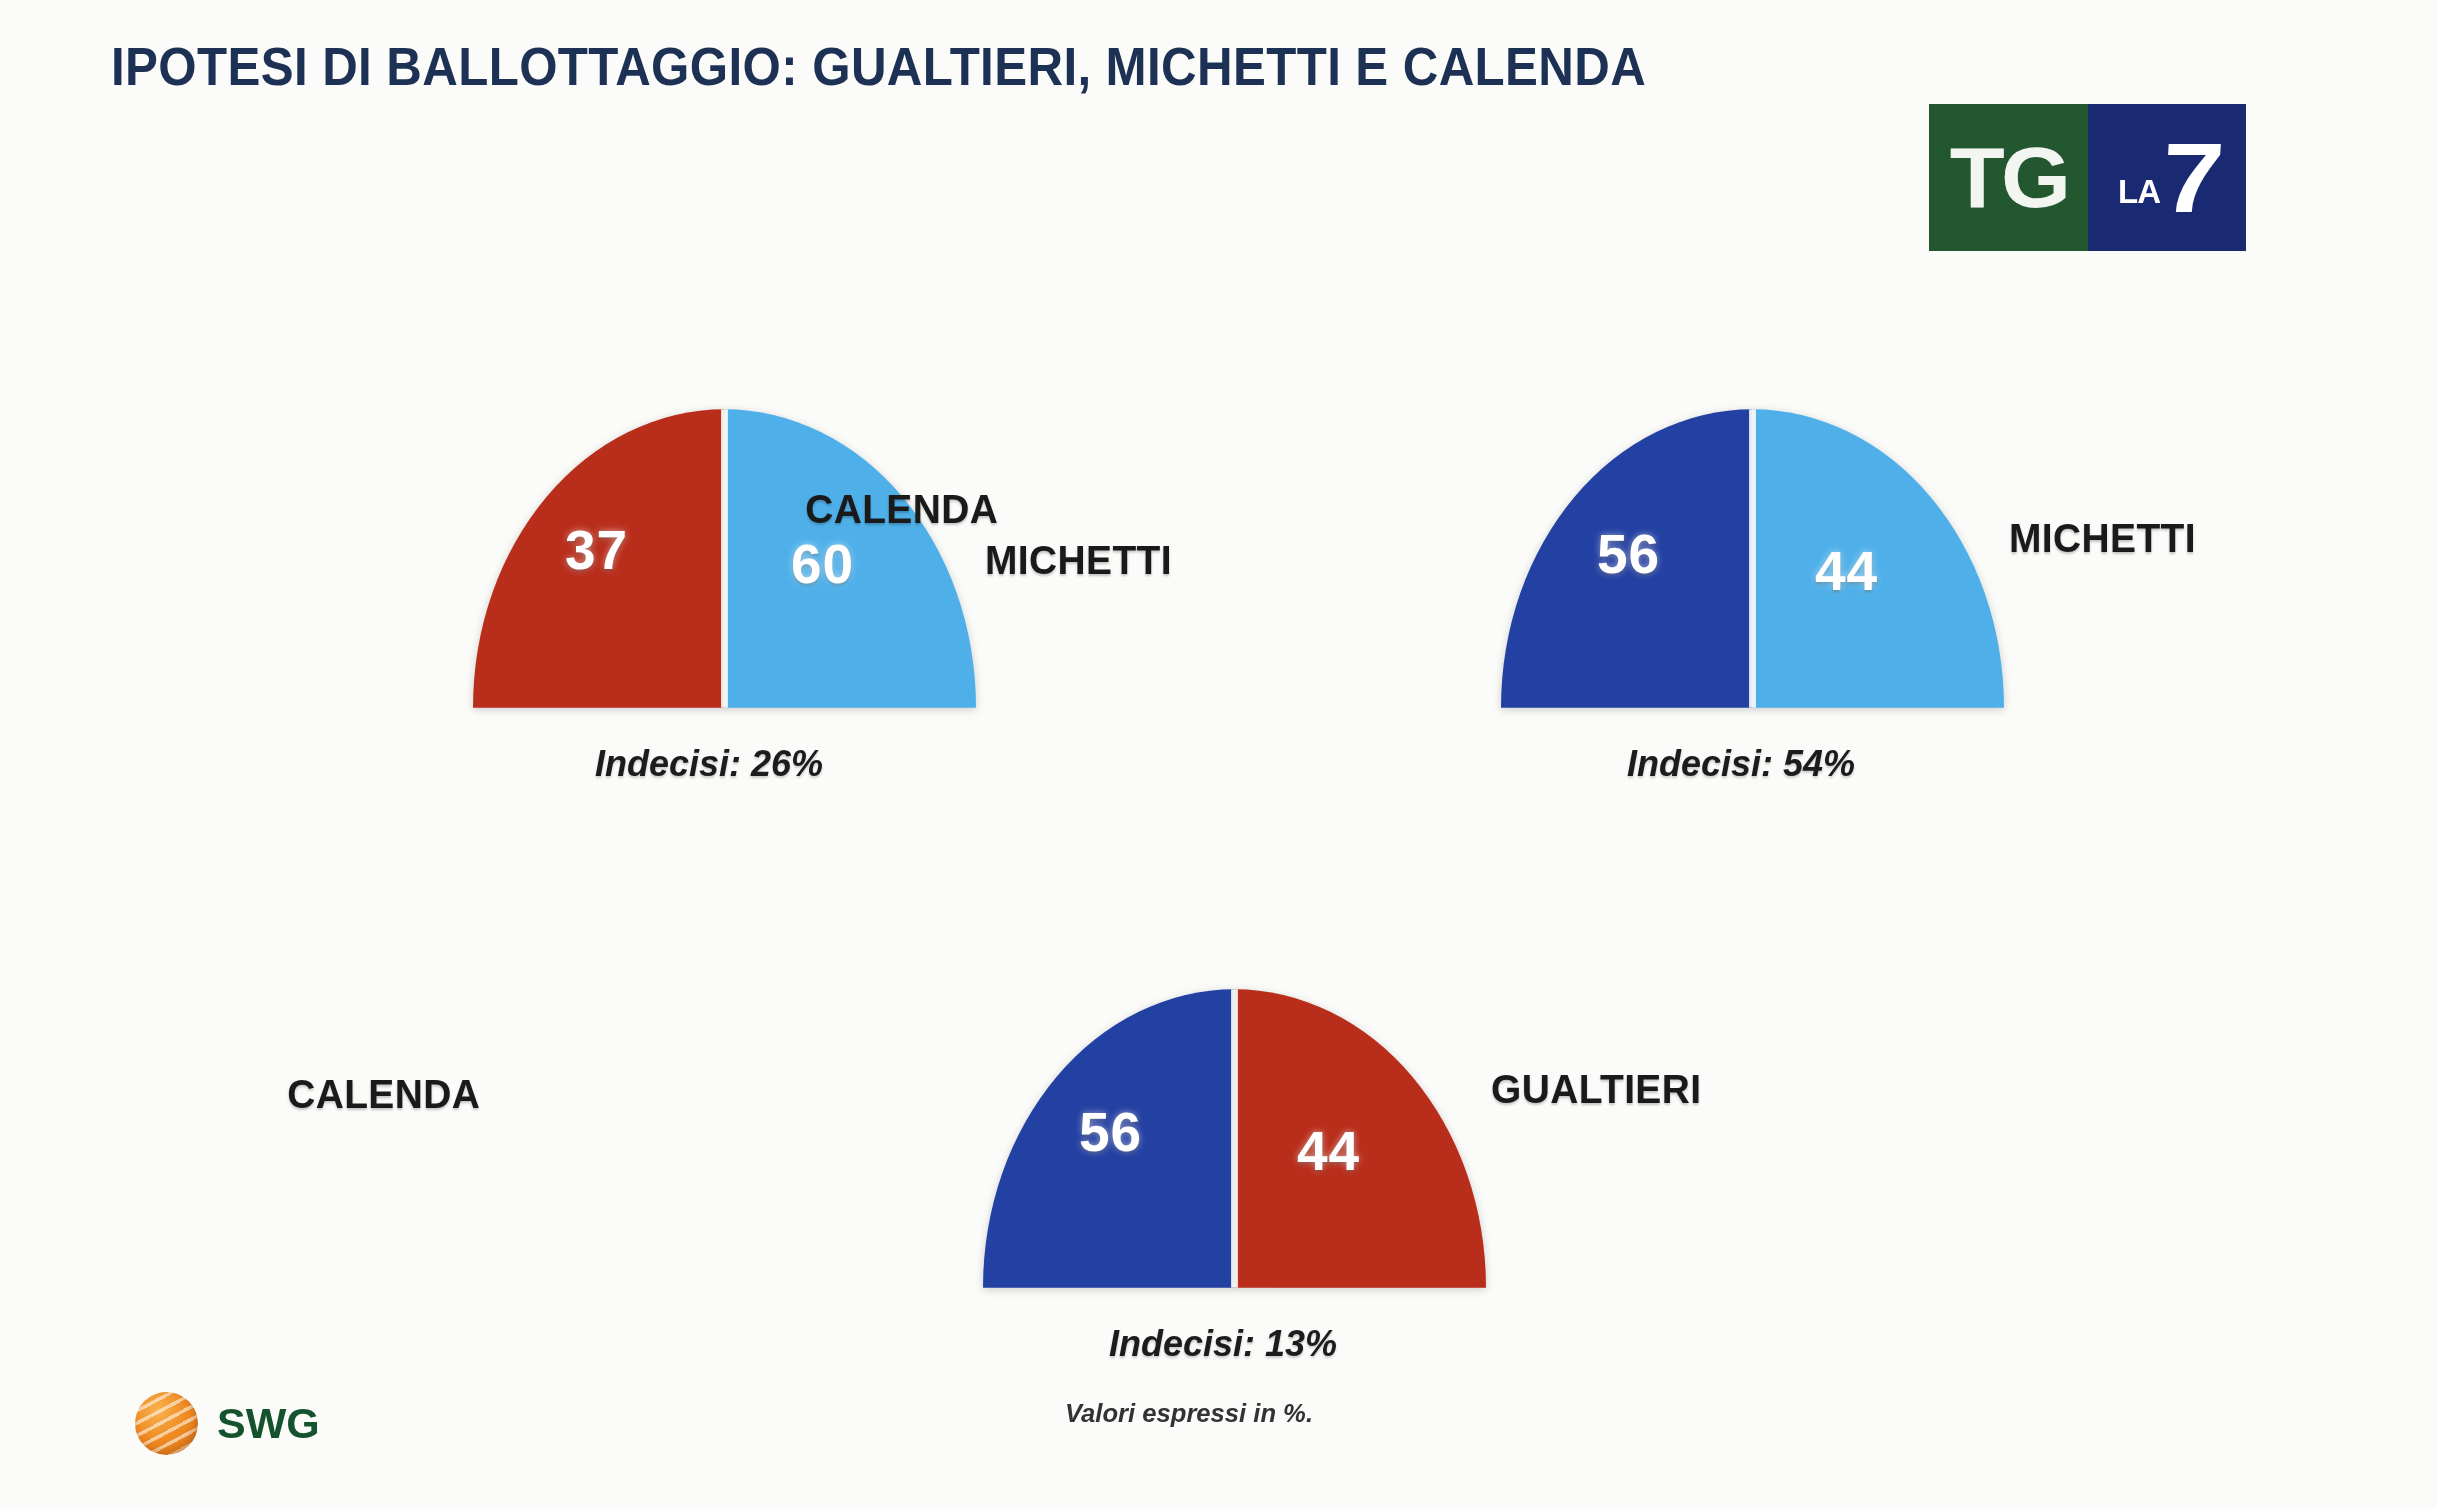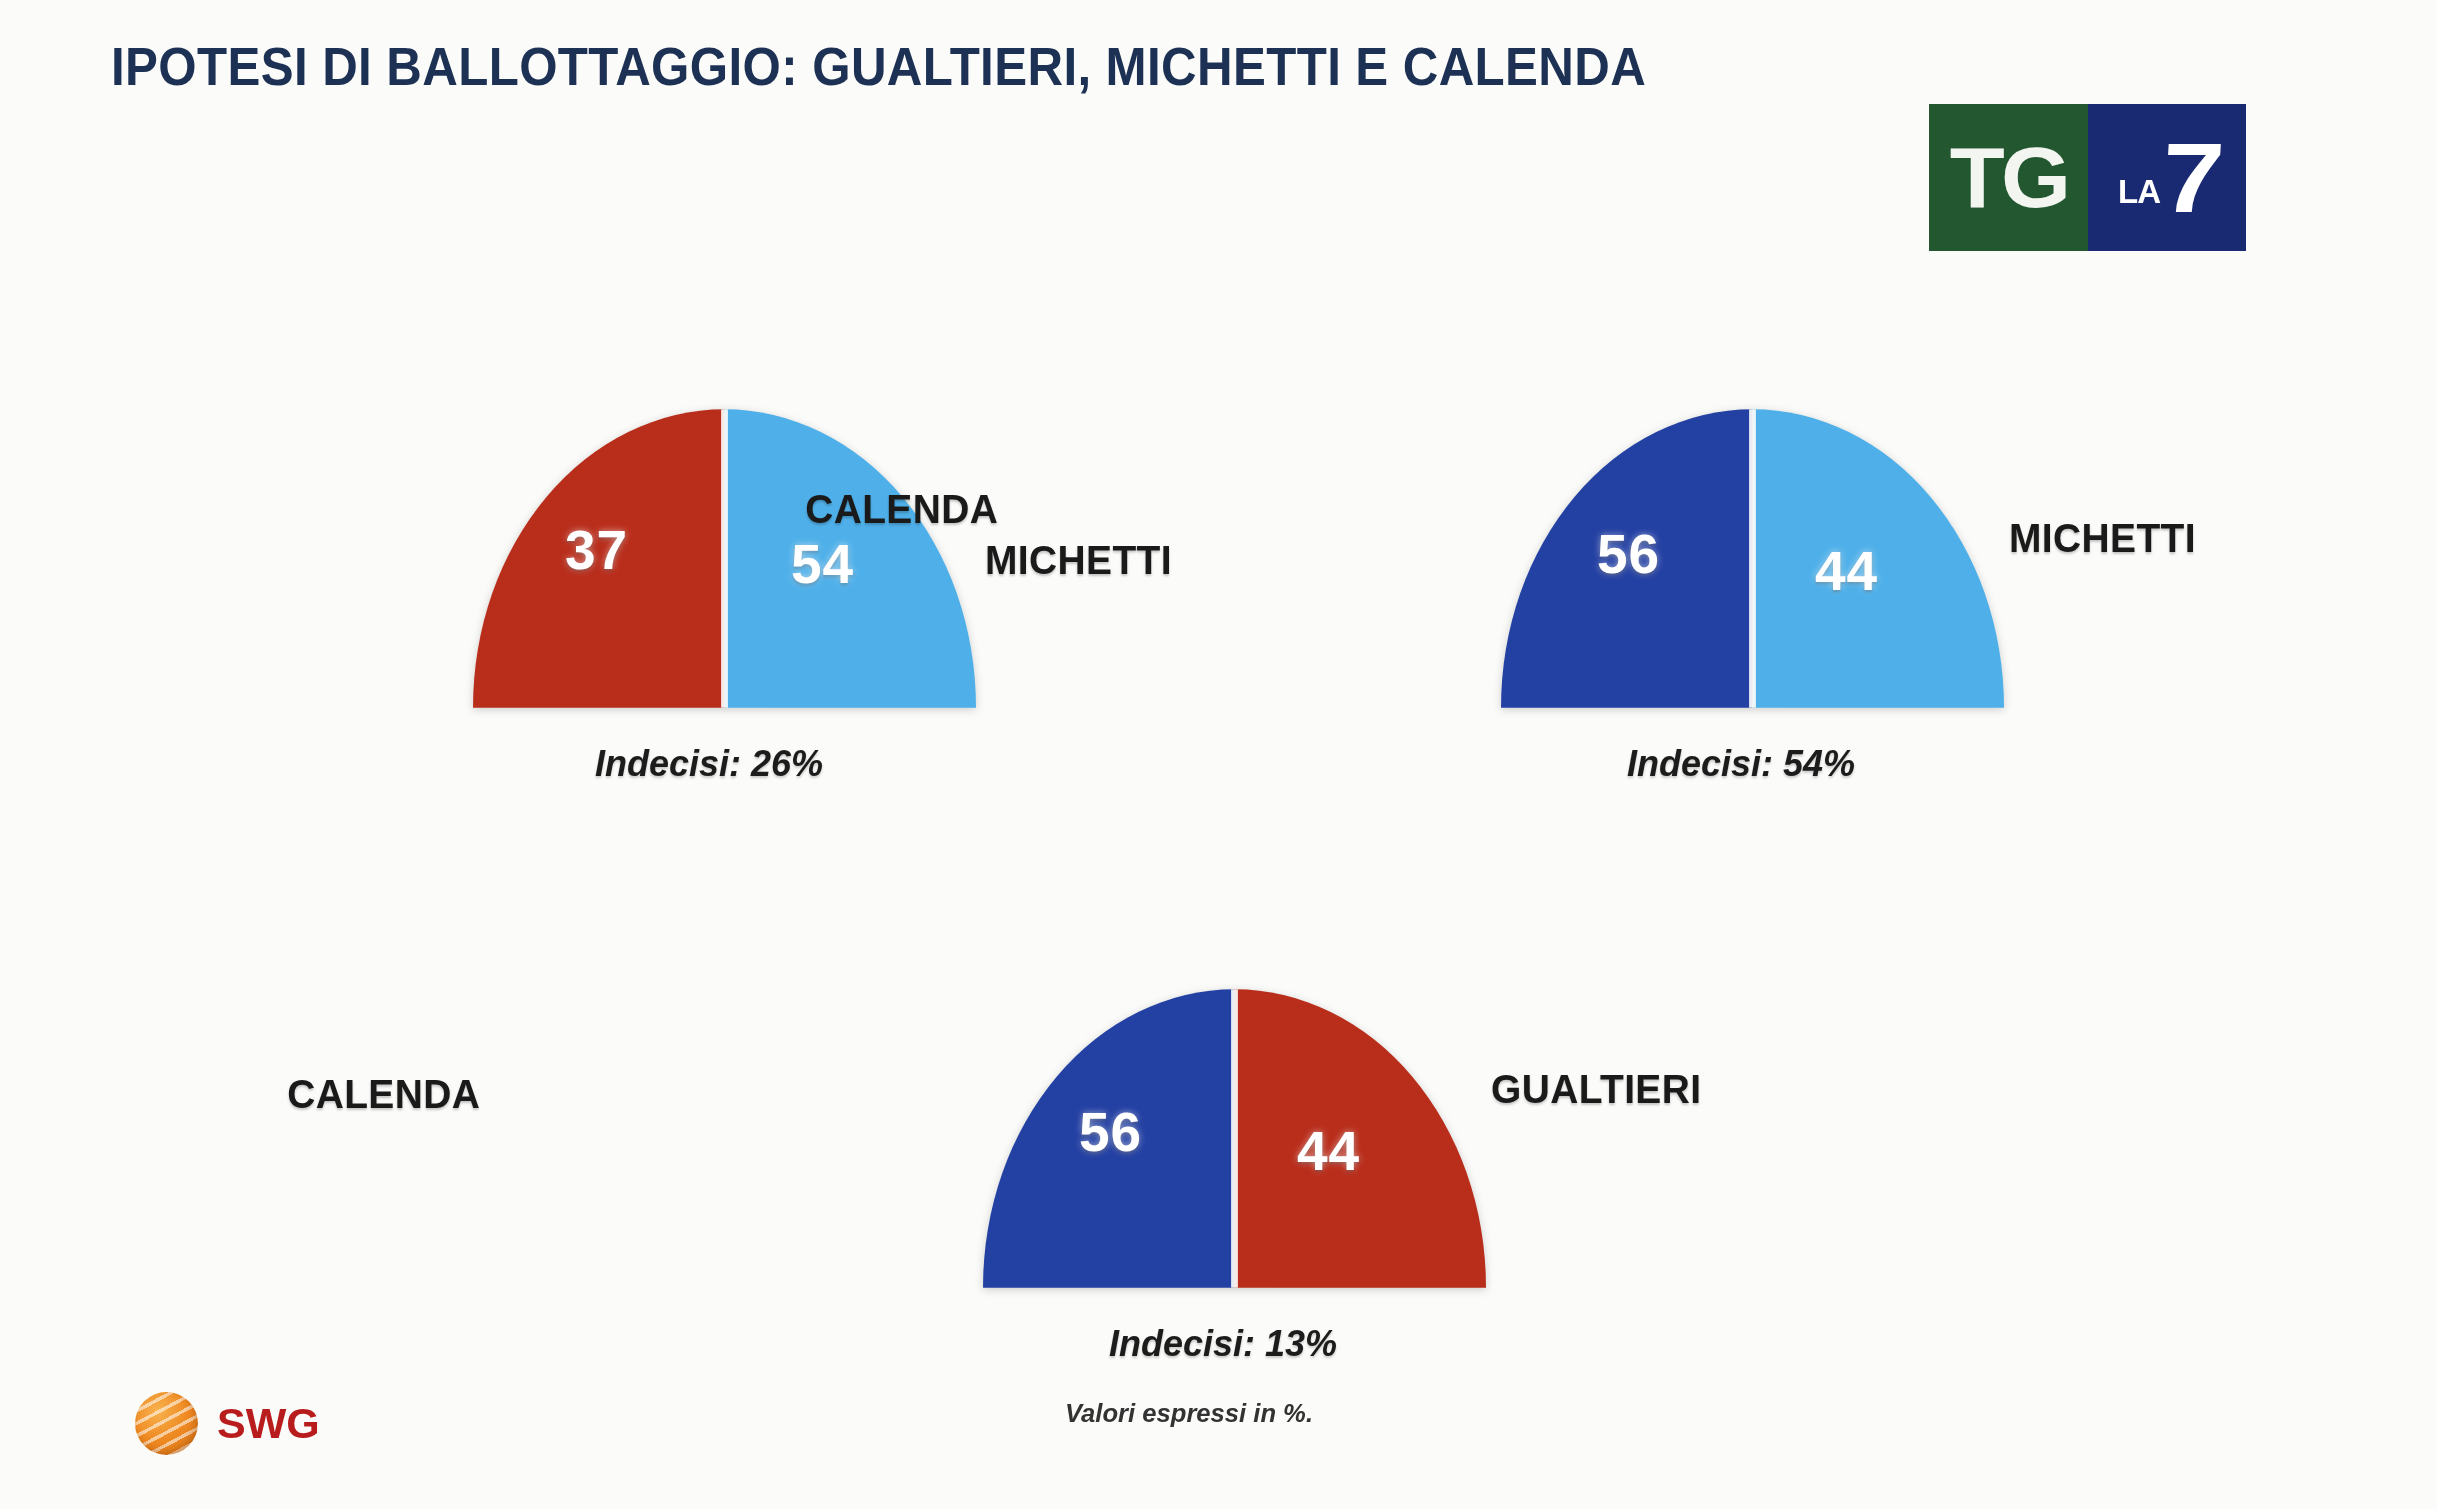--- a/index.html
+++ b/index.html
@@ -153,21 +153,21 @@
         rgba(255,255,255,0.55) 0px,
         rgba(255,255,255,0.55) 3.4px,
         rgba(255,255,255,0.0) 3.4px,
         rgba(255,255,255,0.0) 11px),
       radial-gradient(circle at 36% 30%, #f8b24e 0%, #ef8a22 48%, #d8731a 100%);
     box-shadow: inset -2.6px -3.4px 6.8px rgba(150,70,0,0.35);
   }
   .swg-text {
     font-size: 43px;
     font-weight: bold;
-    color: #b91c1c;
+    color: #14532d;
     letter-spacing: 0px;
   }
 
   .footnote {
     position: absolute;
     left: 1065px;
     top: 1399px;
     font-size: 25.6px;
     font-weight: bold;
     font-style: italic;
@@ -194,21 +194,21 @@
 
 <div class="chart" style="left:473px; top:409px;">
   <div class="dome-wrap">
     <svg width="503" height="299" viewBox="0 0 590 350">
       <path d="M295,0 A295,350 0 0 0 0,350 L295,350 Z" fill="#b92d1b"></path>
       <path d="M295,0 A295,350 0 0 1 590,350 L295,350 Z" fill="#4fb0e9"></path>
       <rect x="291" y="0" width="8" height="350" fill="#fbfbf9" opacity="0.92"></rect>
     </svg>
   </div>
   <div class="slice-value" style="left:92px; top:109px;">37</div>
-  <div class="slice-value" style="left:318px; top:123px;">54</div>
+  <div class="slice-value" style="left:318px; top:123px;">60</div>
 
   <div class="side-label right" style="left:512px; top:128px;">MICHETTI</div>
   <div class="indecisi" style="left:122px; top:334px;">Indecisi: 26%</div>
 </div>
 
 <div class="chart" style="left:1501px; top:409px;">
   <div class="dome-wrap">
     <svg width="503" height="299" viewBox="0 0 590 350">
       <path d="M295,0 A295,350 0 0 0 0,350 L295,350 Z" fill="#2340a3"></path>
       <path d="M295,0 A295,350 0 0 1 590,350 L295,350 Z" fill="#4fb0e9"></path>

